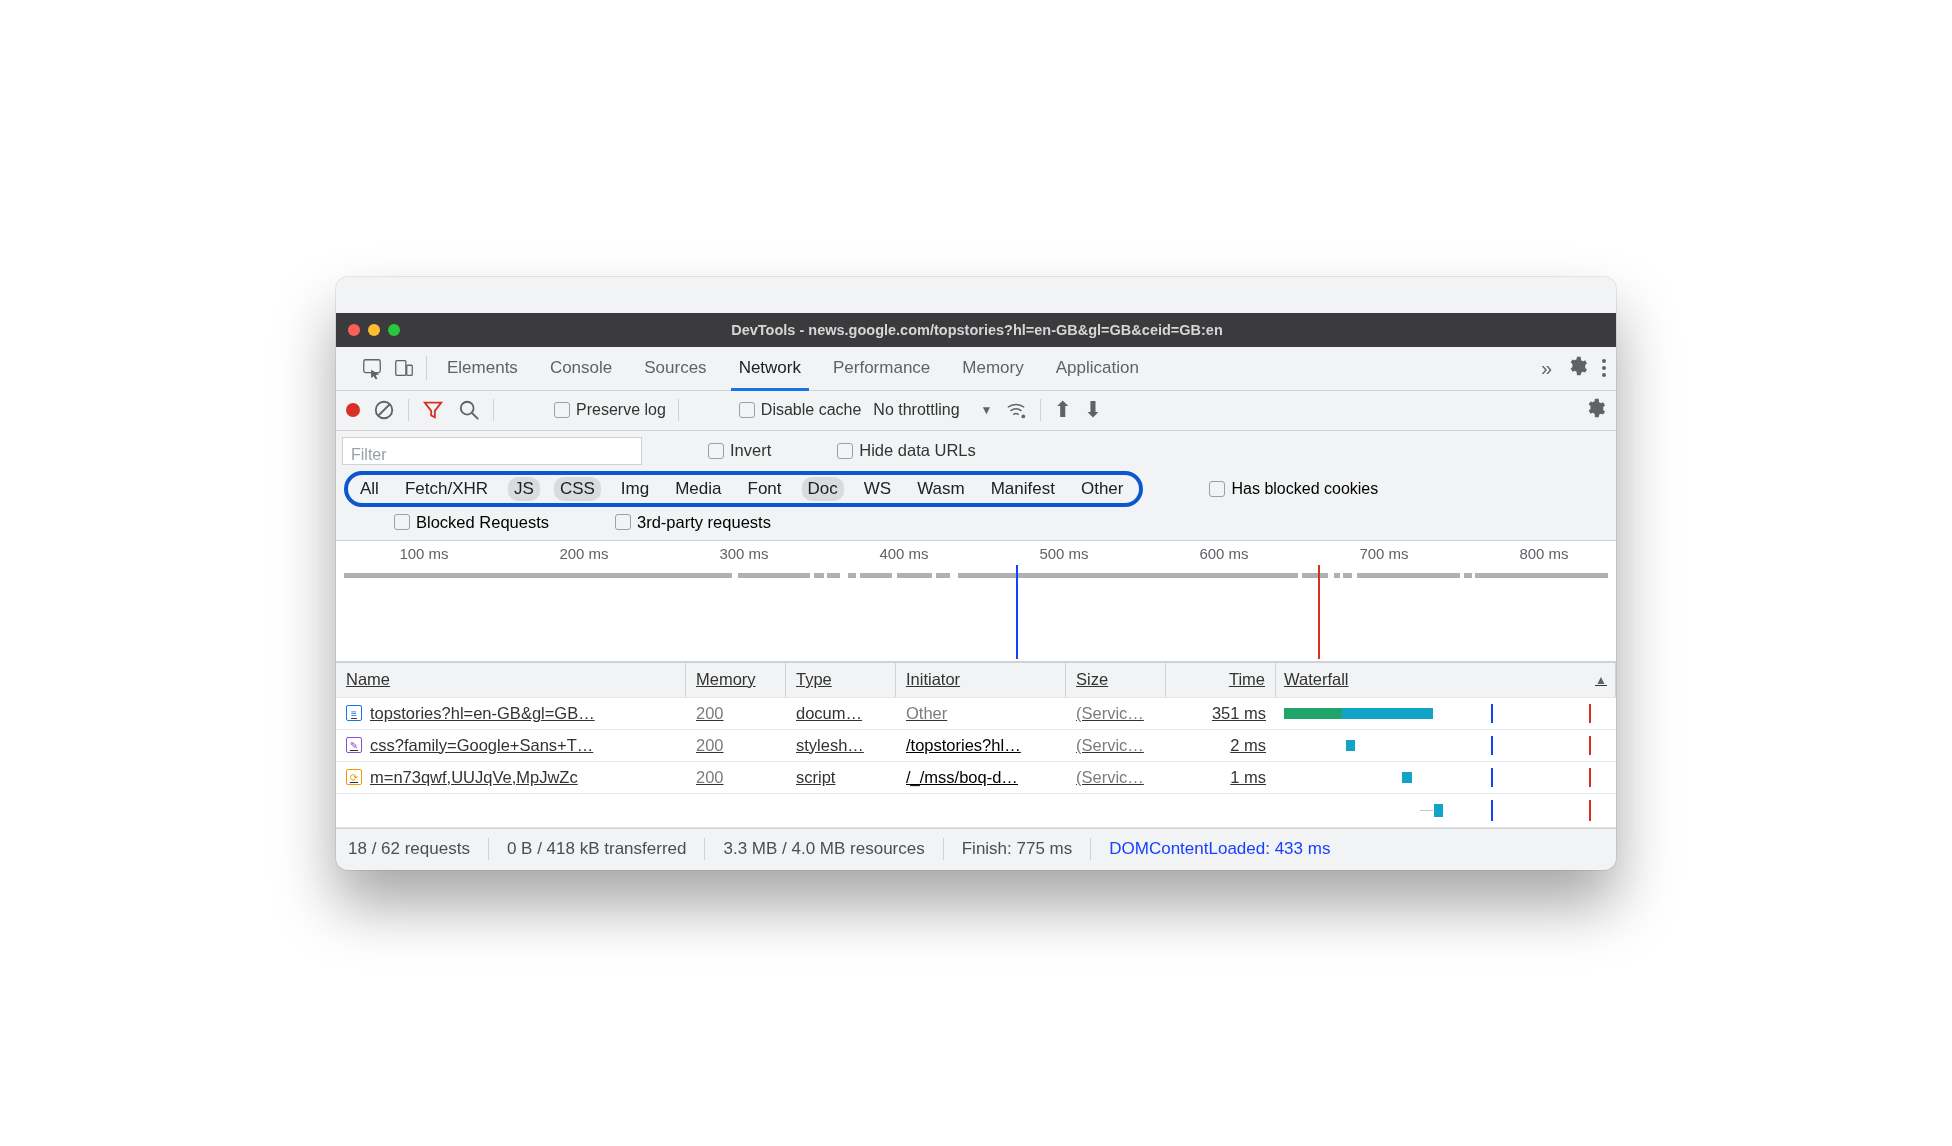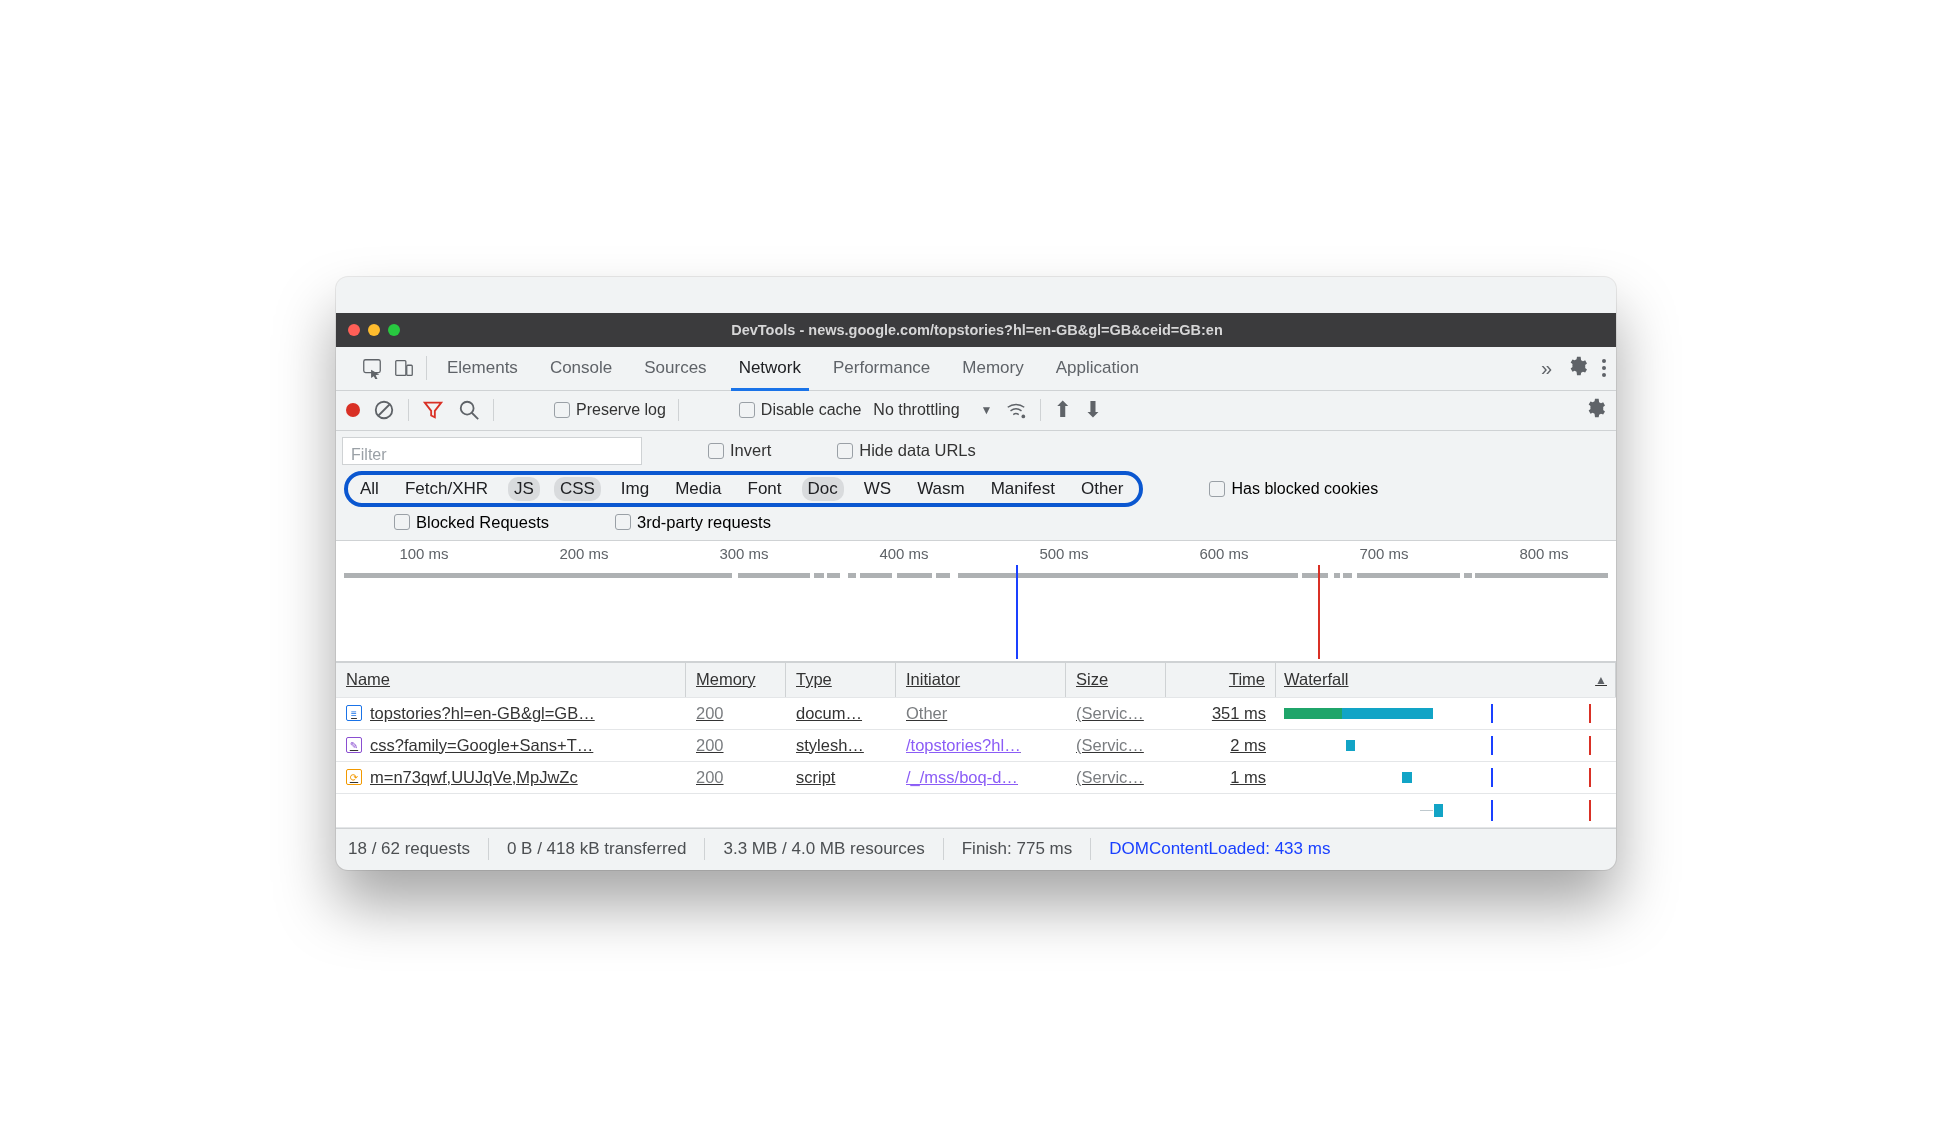--- a/index.html
+++ b/index.html
@@ -80,21 +80,21 @@
   .c-name{flex:0 0 350px;} .c-status{flex:0 0 100px;} .c-type{flex:0 0 110px;}
   .c-init{flex:0 0 170px;} .c-size{flex:0 0 100px;} .c-time{flex:0 0 110px; justify-content:flex-end;}
   .c-wf{flex:1; position:relative; padding:0 8px;}
   .thead .c-wf::after { content:"▲"; font-size:12px; color:#5f6368; margin-left:auto; }
   .row { height:32px; }
   .row:nth-child(odd){ background:#fff; }
   .typeicon { width:16px; height:16px; border:1.5px solid; border-radius:2px; margin-right:8px; display:inline-flex; align-items:center; justify-content:center; font-size:10px; }
   .ti-doc{ border-color:#1a73e8; color:#1a73e8; }
   .ti-css{ border-color:#8a4ed1; color:#8a4ed1; }
   .ti-js { border-color:#f29900; color:#f29900; }
-  .link { text-decoration:underline; color:#8b5cf6; }
+  .link { text-decoration:underline; color:#000000; }
   .dim  { color:#7a7d80; }
 
   .wf { position:absolute; top:8px; bottom:8px; left:8px; right:8px; }
   .wf .bar  { position:absolute; top:2px; bottom:2px; background:#12a4c6; }
   .wf .pre  { position:absolute; top:2px; bottom:2px; background:#1fa56a; }
   .wf .pb   { position:absolute; top:8px; bottom:8px; background:#bfc9ce; }
   .wf .vb   { position:absolute; top:-2px; bottom:-2px; width:2px; background:#1a40ff; }
   .wf .vr   { position:absolute; top:-2px; bottom:-2px; width:2px; background:#d93025; }
 
   .extra { height:34px; position:relative; border-bottom:1px solid #e4e6e8;}

